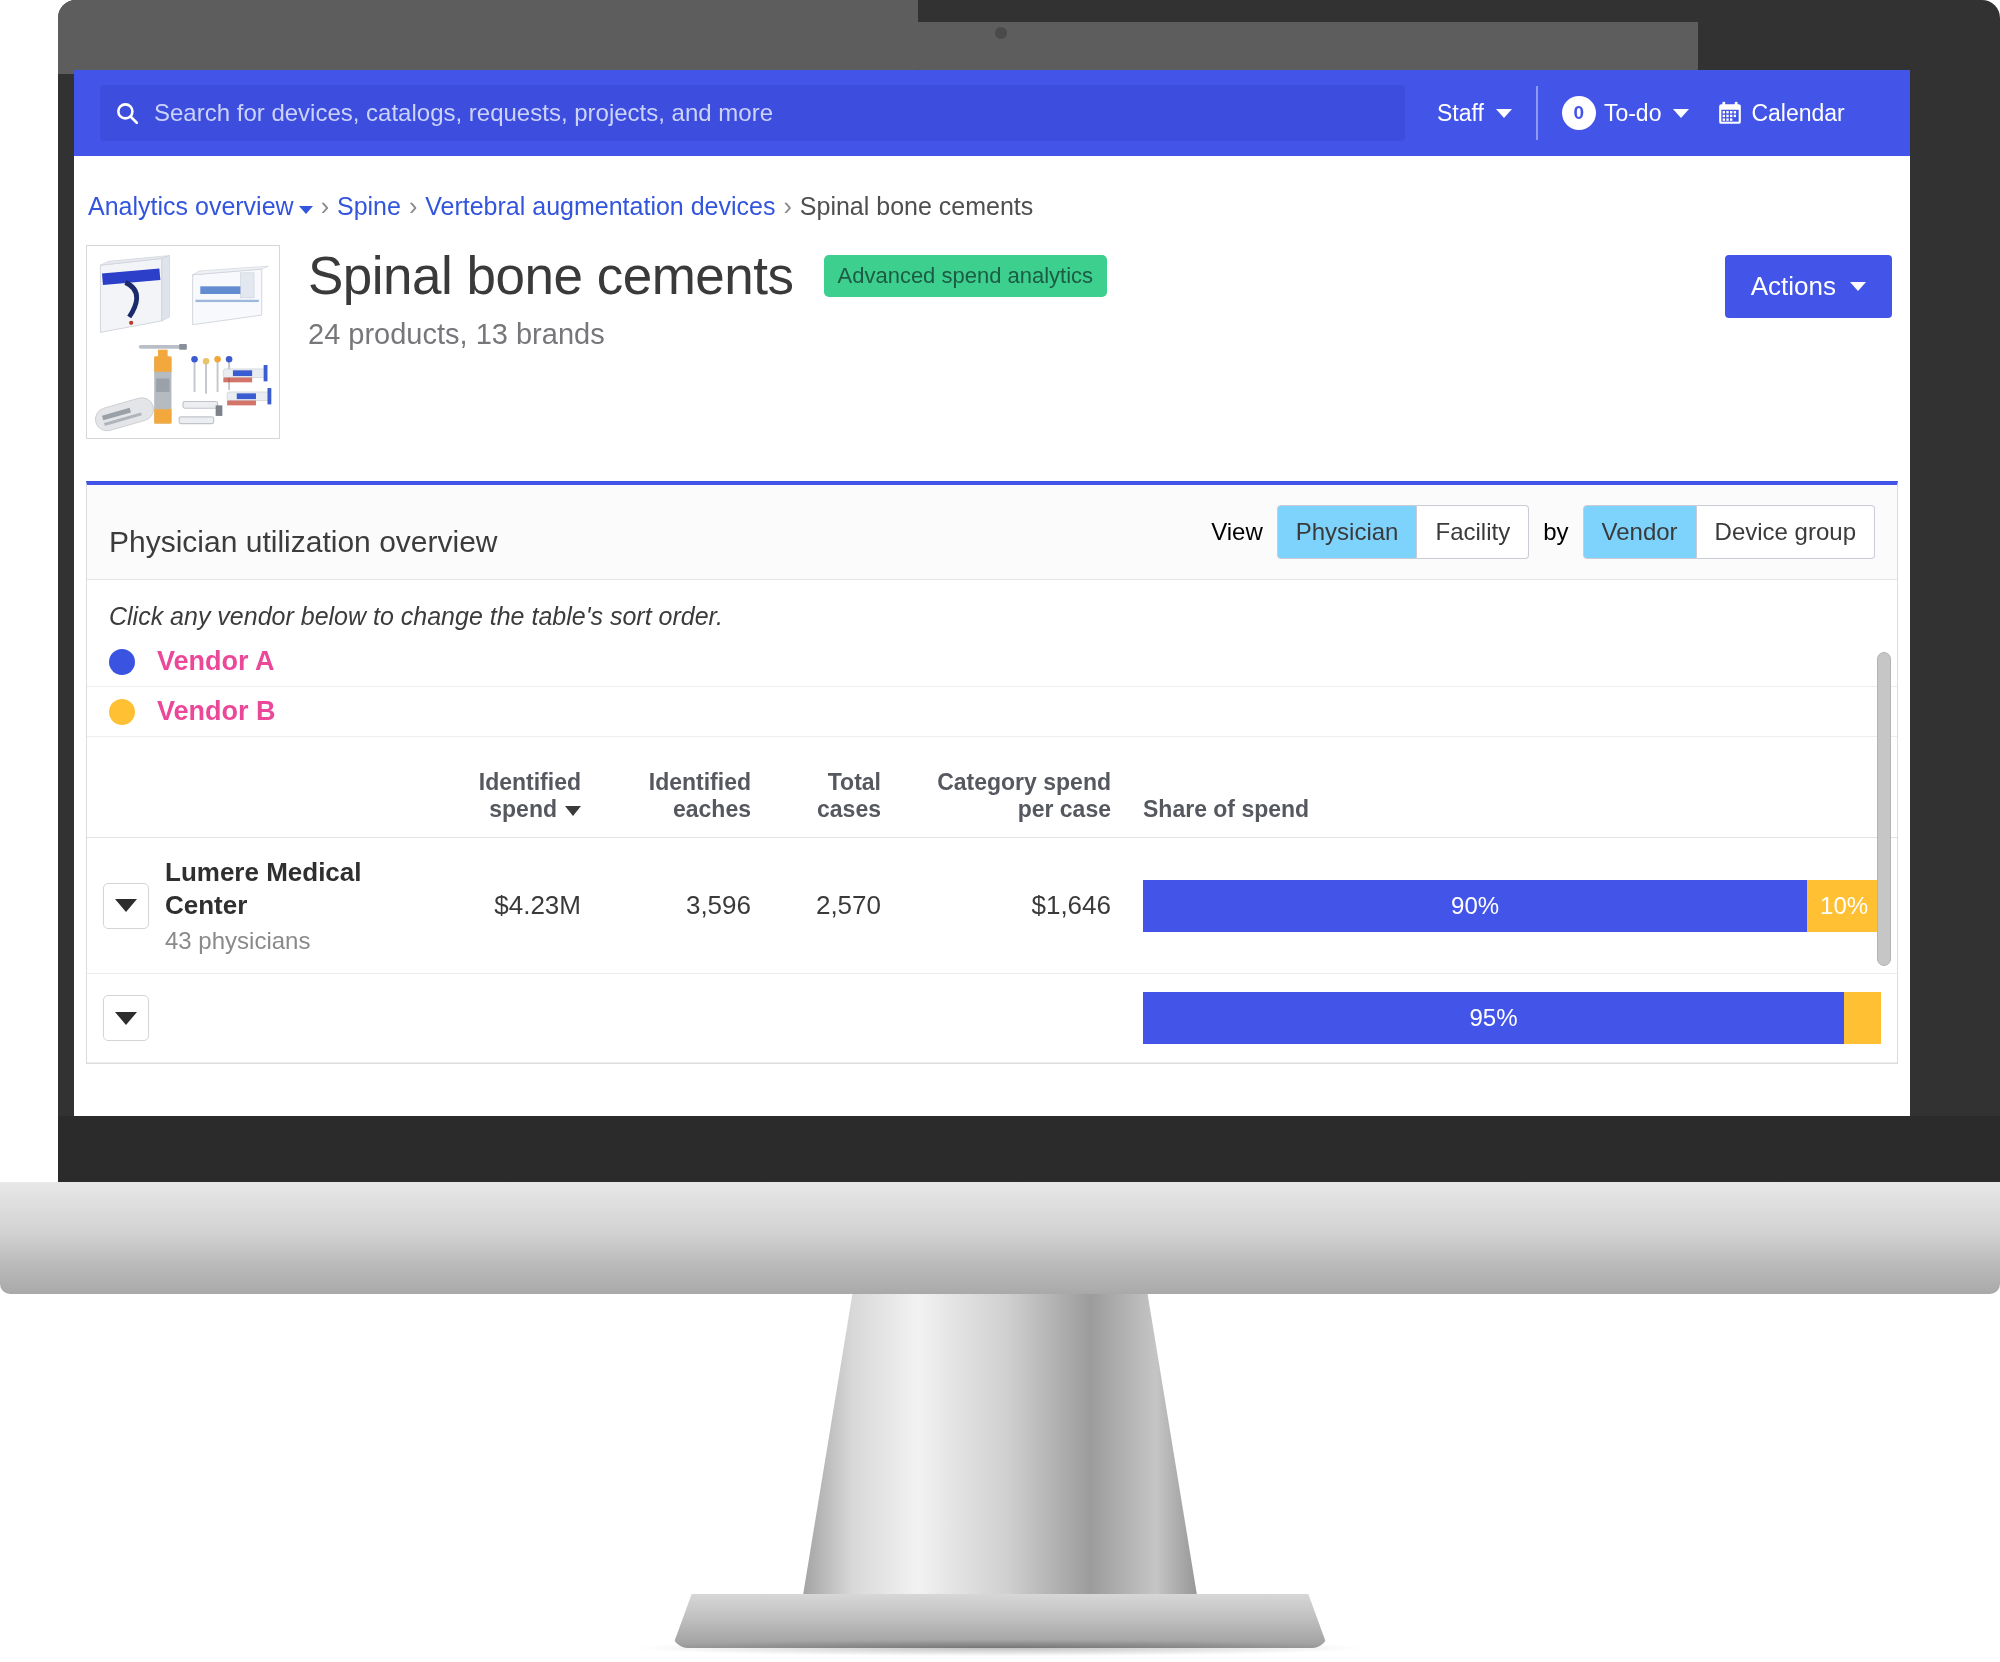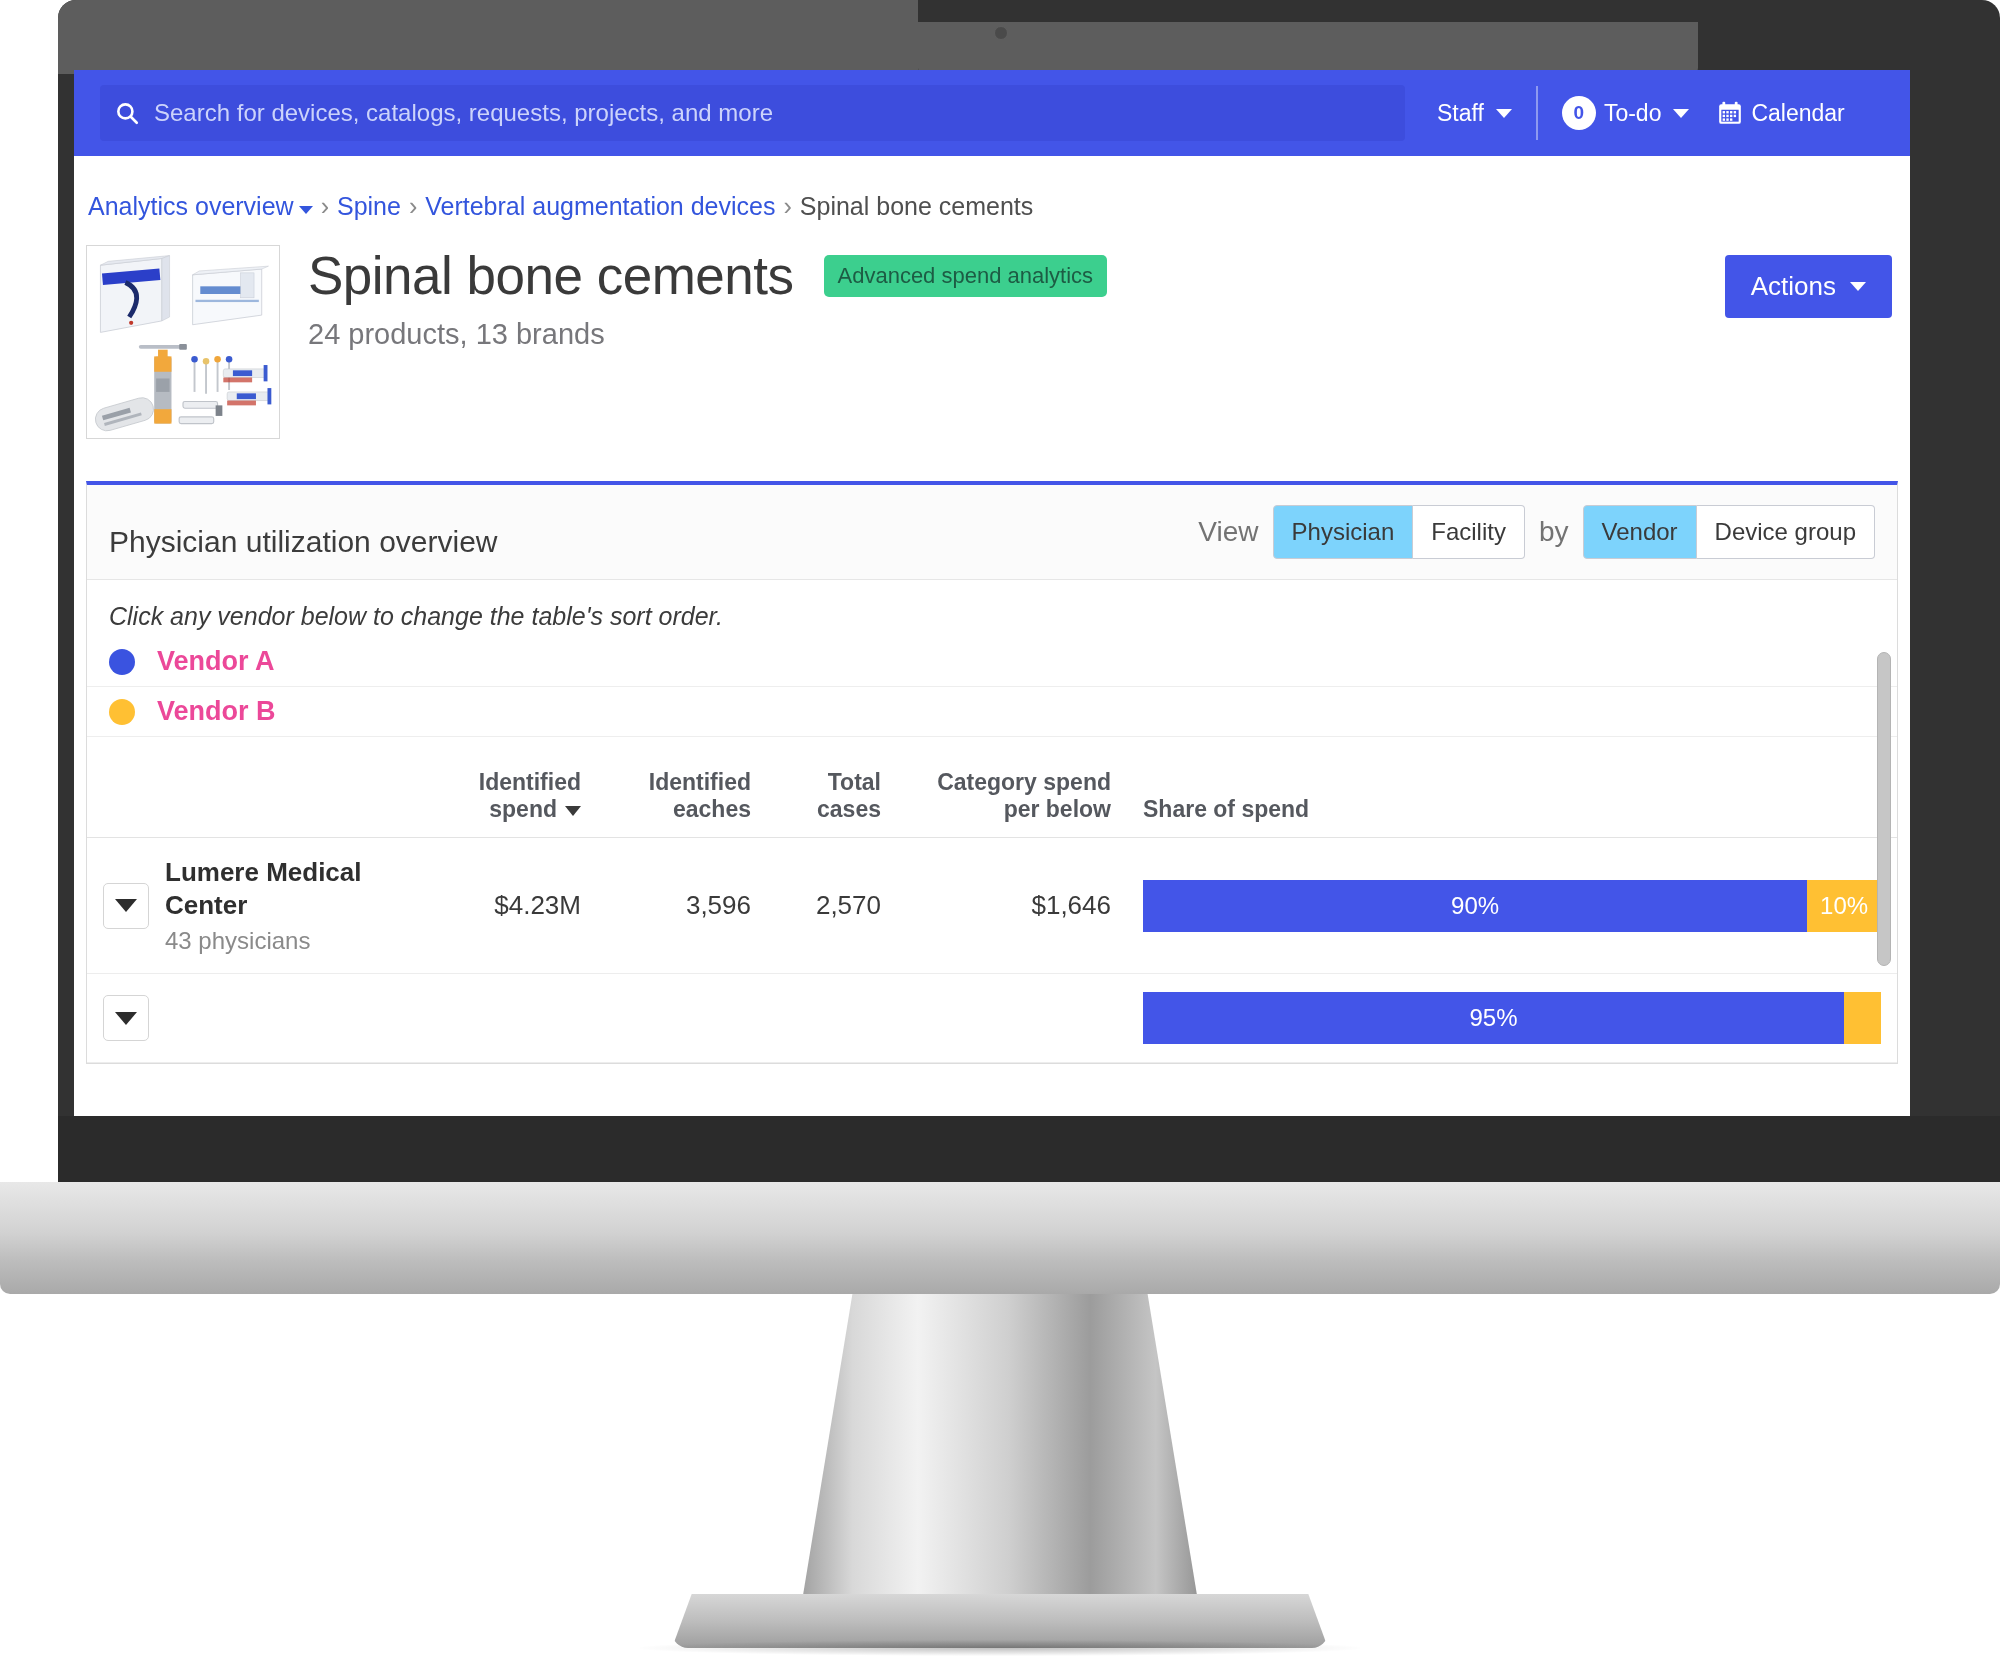--- a/index.html
+++ b/index.html
@@ -155,21 +155,21 @@
     border-top: 4px solid #4355e8;
     background: #fff;
   }
   .panel-head {
     display:flex; align-items:flex-end;
     padding: 20px 22px; background: #fbfbfb;
     border-bottom: 1px solid #e6e6e6;
   }
   .panel-title { font-size: 30px; color: #3c3c3c; }
   .panel-controls { margin-left:auto; display:flex; align-items:center; gap: 14px; }
-  .ctl-label { font-size: 28px; color: #737373; }
+  .ctl-label { font-size: 24px; color: #000000; }
   .seg { display:flex; }
   .seg button {
     font-family:"Liberation Sans", sans-serif;
     font-size: 24px; color: #3a3a3a; background: #ffffff;
     border: 1px solid #c9ccd4; padding: 12px 18px; cursor: pointer;
   }
   .seg button:first-child { border-radius: 4px 0 0 4px; }
   .seg button:last-child { border-radius: 0 4px 4px 0; border-left: none; }
   .seg button.active { background: #7dd3fc; }
 
@@ -430,21 +430,21 @@
                 <th class="num" style="width:170px">
                   <div>Identified</div>
                   <div>eaches</div>
                 </th>
                 <th class="num" style="width:130px">
                   <div>Total</div>
                   <div>cases</div>
                 </th>
                 <th class="num" style="width:230px">
                   <div>Category spend</div>
-                  <div>per below</div>
+                  <div>per case</div>
                 </th>
                 <th class="left">
                   <span>Share of spend</span>
                 </th>
               </tr>
             </thead>
             <tbody>
               <tr>
                 <td>
                   <div class="namecell">

